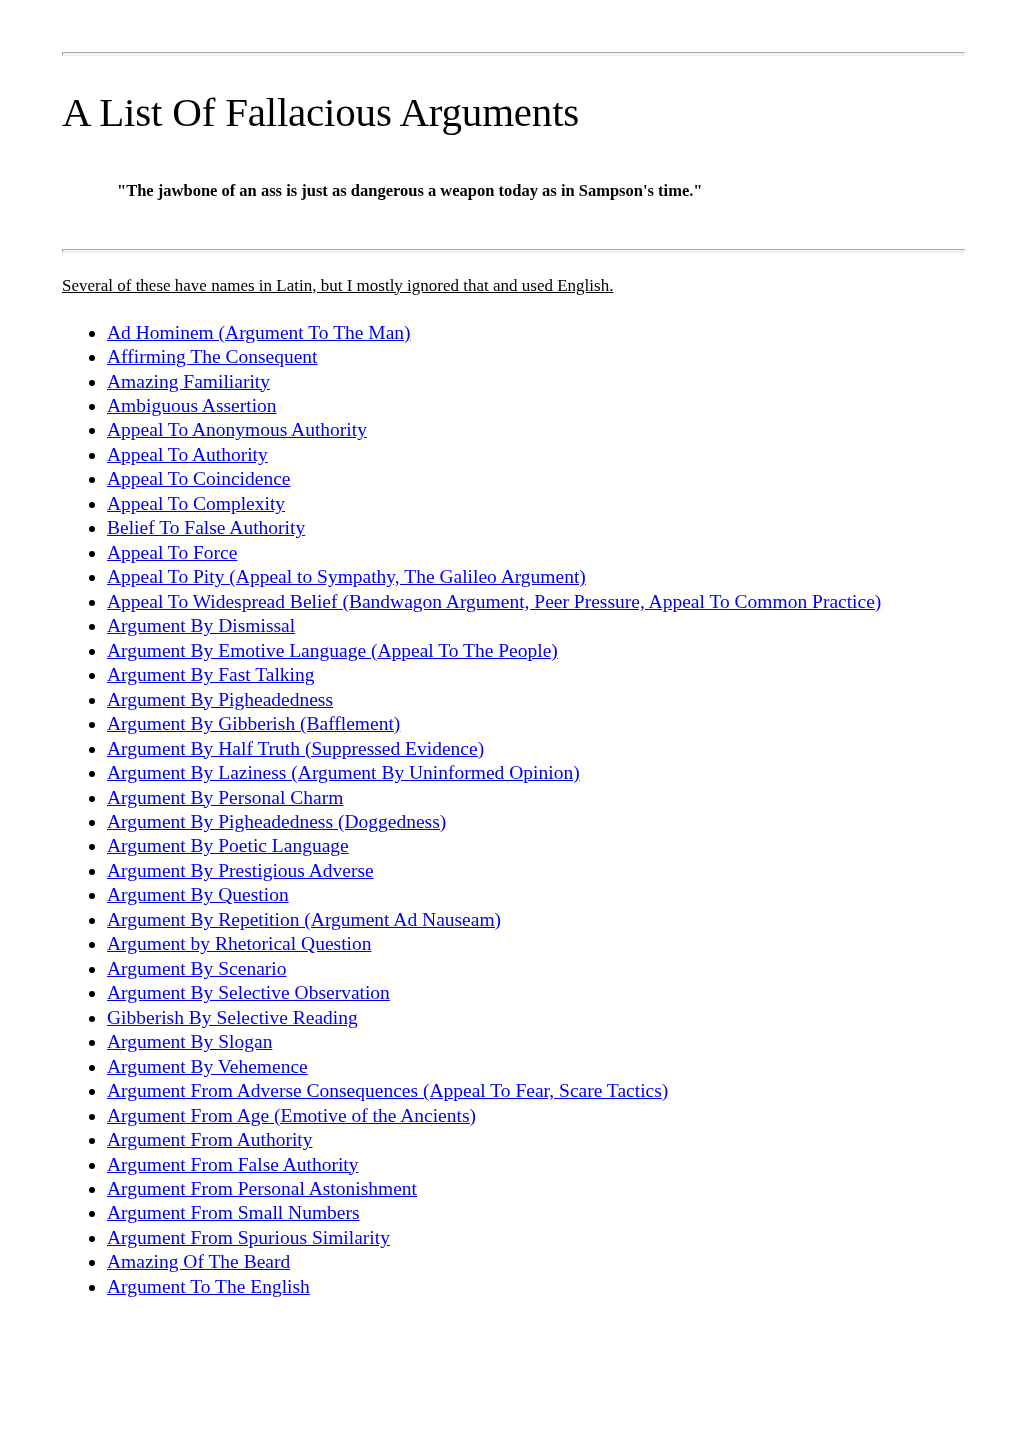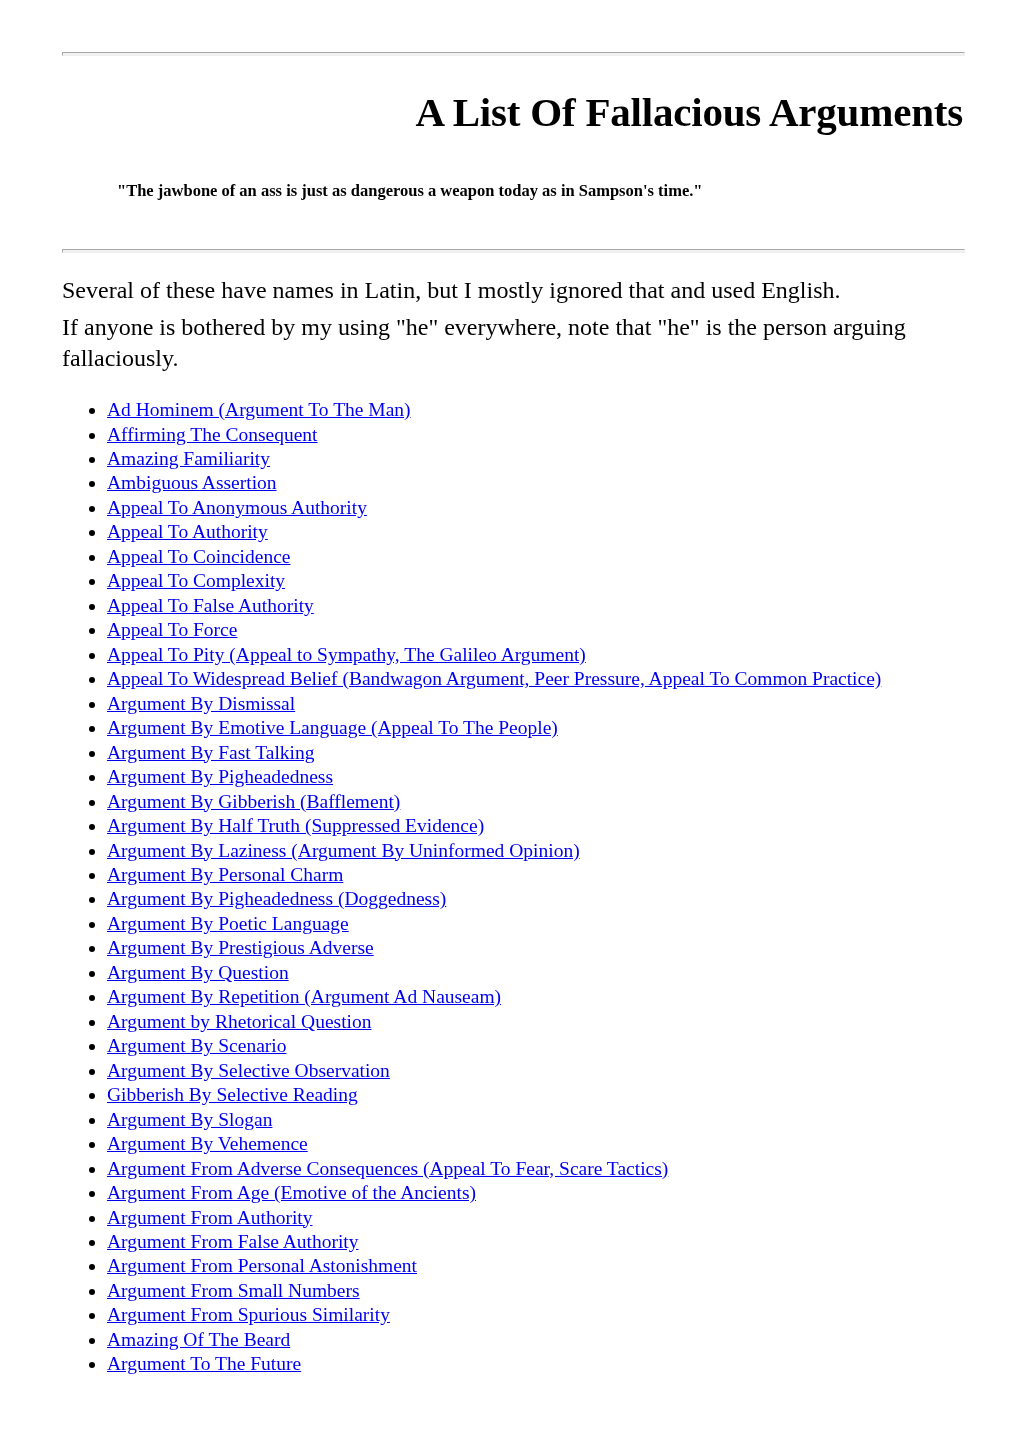--- a/index.html
+++ b/index.html
@@ -32,43 +32,44 @@
     margin: 0;
     padding: 0;
     width: 901px;
   }
   .rule-top { margin-bottom: 0; }
   .rule-mid { margin-top: 0; }
 
   .page-title {
     font-family: "Liberation Serif", "DejaVu Serif", serif;
     font-size: 41px;
-    font-weight: bold;
-    text-align: right;
+    font-weight: normal;
+    text-align: left;
     margin: 34px 0 0 0;
     padding: 0;
     line-height: 1.1;
     letter-spacing: -0.2px;
     width: 901px;
   }
 
   .quote-block {
     margin: 44px 0 46px 0;
     padding: 0 0 0 55px;
     font-size: 16.5px;
     font-weight: bold;
     line-height: 1.42;
   }
   .quote-line { display: block; white-space: nowrap; }
 
   .body-para {
-    font-size: 24px;
+    font-size: 17px;
     line-height: 1.3;
     margin: 6px 0 0 0;
     padding: 0;
+    text-decoration: underline;
   }
   .body-para:first-of-type { margin-top: 22px; }
 
   ul.fallacy-list {
     list-style-type: disc;
     margin: 24px 0 0 0;
     padding-left: 45px;
     font-size: 19.5px;
     line-height: 1.255;
     max-width: 860px;
@@ -92,32 +93,31 @@
   <h1 class="page-title">A List Of Fallacious Arguments</h1>
 
   <div class="quote-block">
     <span class="quote-line">"The jawbone of an ass is just as dangerous a weapon today as in Sampson's time."</span>
   </div>
 
   <hr class="rule rule-mid">
 
   <p class="body-para">Several of these have names in Latin, but I mostly ignored that and used English.</p>
 
-  <p class="body-para">If anyone is bothered by my using "he" everywhere, note that "he" is the person arguing fallaciously.</p>
 
   <ul class="fallacy-list" id="fallacy-list">
       <li><a href="#">Ad Hominem (Argument To The Man)</a></li>
       <li><a href="#">Affirming The Consequent</a></li>
       <li><a href="#">Amazing Familiarity</a></li>
       <li><a href="#">Ambiguous Assertion</a></li>
       <li><a href="#">Appeal To Anonymous Authority</a></li>
       <li><a href="#">Appeal To Authority</a></li>
       <li><a href="#">Appeal To Coincidence</a></li>
       <li><a href="#">Appeal To Complexity</a></li>
-      <li><a href="#">Appeal To False Authority</a></li>
+      <li><a href="#">Belief To False Authority</a></li>
       <li><a href="#">Appeal To Force</a></li>
       <li><a href="#">Appeal To Pity (Appeal to Sympathy, The Galileo Argument)</a></li>
       <li><a href="#">Appeal To Widespread Belief (Bandwagon Argument, Peer Pressure, Appeal To Common Practice)</a></li>
       <li><a href="#">Argument By Dismissal</a></li>
       <li><a href="#">Argument By Emotive Language (Appeal To The People)</a></li>
       <li><a href="#">Argument By Fast Talking</a></li>
       <li><a href="#">Argument By Pigheadedness</a></li>
       <li><a href="#">Argument By Gibberish (Bafflement)</a></li>
       <li><a href="#">Argument By Half Truth (Suppressed Evidence)</a></li>
       <li><a href="#">Argument By Laziness (Argument By Uninformed Opinion)</a></li>
@@ -134,16 +134,16 @@
       <li><a href="#">Argument By Slogan</a></li>
       <li><a href="#">Argument By Vehemence</a></li>
       <li><a href="#">Argument From Adverse Consequences (Appeal To Fear, Scare Tactics)</a></li>
       <li><a href="#">Argument From Age (Emotive of the Ancients)</a></li>
       <li><a href="#">Argument From Authority</a></li>
       <li><a href="#">Argument From False Authority</a></li>
       <li><a href="#">Argument From Personal Astonishment</a></li>
       <li><a href="#">Argument From Small Numbers</a></li>
       <li><a href="#">Argument From Spurious Similarity</a></li>
       <li><a href="#">Amazing Of The Beard</a></li>
-      <li><a href="#">Argument To The Future</a></li>
+      <li><a href="#">Argument To The English</a></li>
     </ul>
 
 </div>
 
 </body></html>

